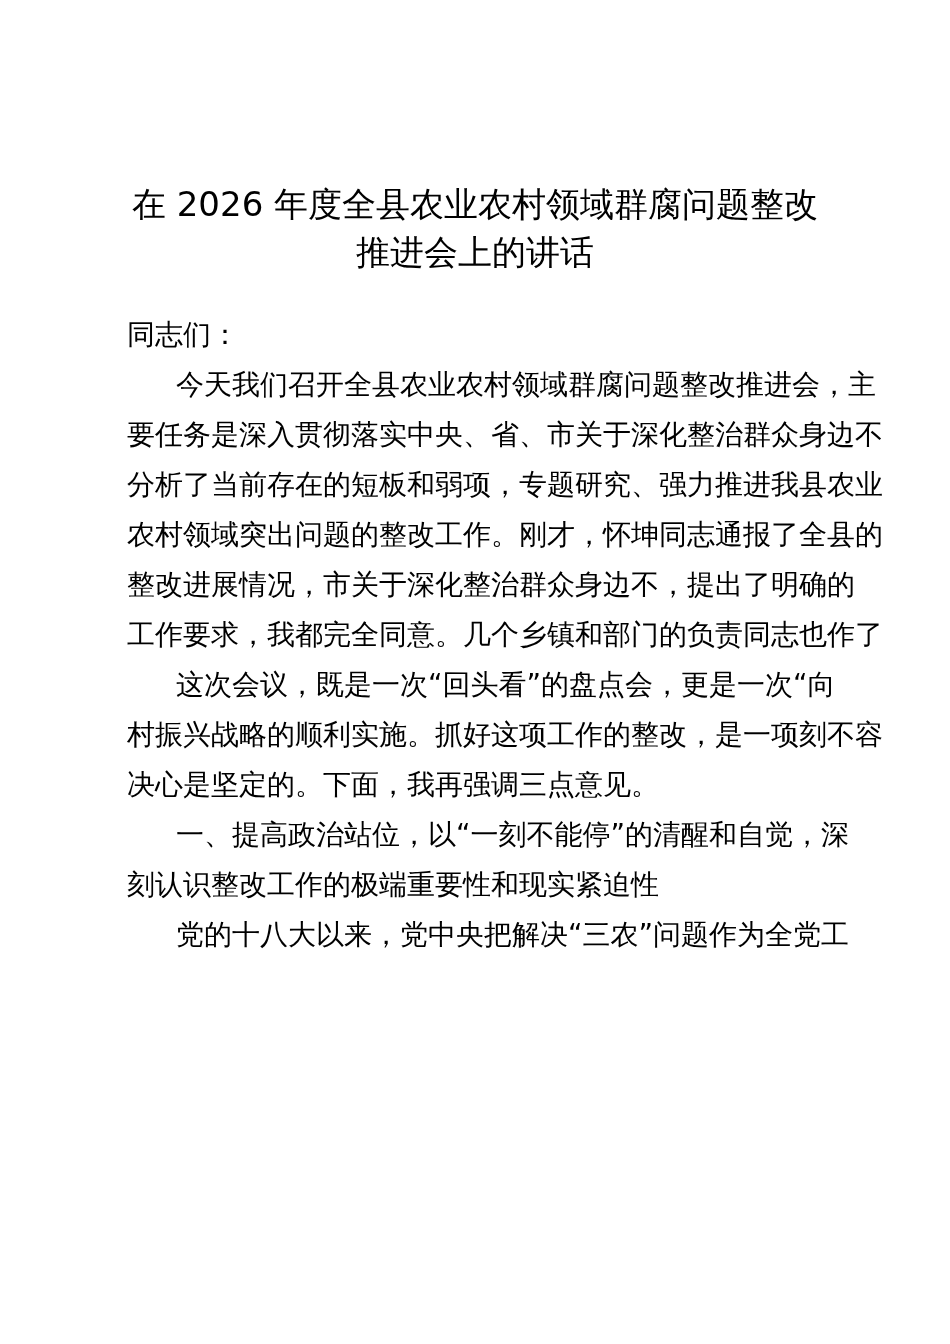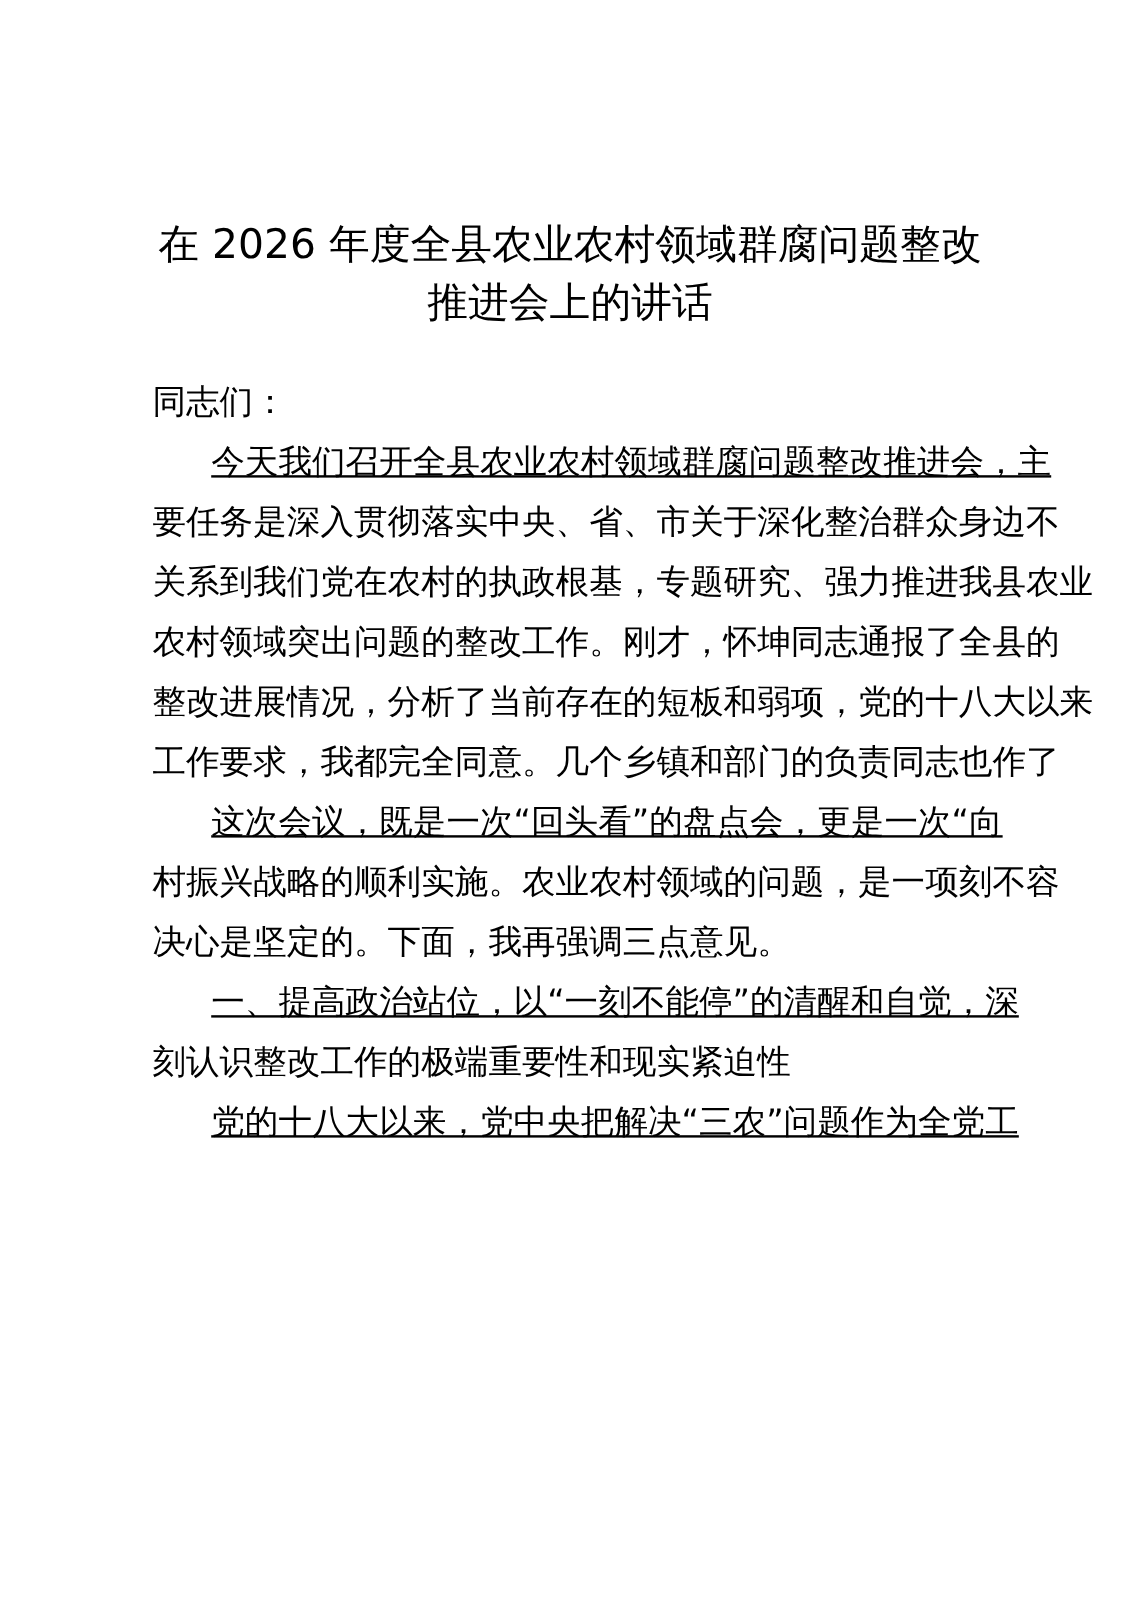--- a/index.html
+++ b/index.html
@@ -54,49 +54,48 @@
       display: block;
       white-space: nowrap;
       text-align-last: justify;
       text-align: justify;
     }
     .para .line.last {
       text-align-last: left;
     }
     .para .line.indent {
       padding-left: 49px;
-      text-decoration: underline;
     }
   </style>
 </head>
 <body>
 
 <div class="page">
   <div class="title">
     <span class="line">在 2026 年度全县农业农村领域群腐问题整改</span>
     <span class="line">推进会上的讲话</span>
   </div>
 
   <div class="body">
     <p class="para">
       <span class="line last">同志们：</span>
     </p>
 
     <p class="para">
       <span class="line indent">今天我们召开全县农业农村领域群腐问题整改推进会，主</span>
       <span class="line">要任务是深入贯彻落实中央、省、市关于深化整治群众身边不</span>
-      <span class="line">关系到我们党在农村的执政根基，专题研究、强力推进我县农业</span>
+      <span class="line">分析了当前存在的短板和弱项，专题研究、强力推进我县农业</span>
       <span class="line">农村领域突出问题的整改工作。刚才，怀坤同志通报了全县的</span>
-      <span class="line">整改进展情况，分析了当前存在的短板和弱项，党的十八大以来</span>
+      <span class="line">整改进展情况，市关于深化整治群众身边不，提出了明确的</span>
       <span class="line">工作要求，我都完全同意。几个乡镇和部门的负责同志也作了</span>
     </p>
 
     <p class="para">
       <span class="line indent">这次会议，既是一次“回头看”的盘点会，更是一次“向</span>
-      <span class="line">村振兴战略的顺利实施。农业农村领域的问题，是一项刻不容</span>
+      <span class="line">村振兴战略的顺利实施。抓好这项工作的整改，是一项刻不容</span>
       <span class="line last">决心是坚定的。下面，我再强调三点意见。</span>
     </p>
 
     <p class="para">
       <span class="line indent">一、提高政治站位，以“一刻不能停”的清醒和自觉，深</span>
       <span class="line last">刻认识整改工作的极端重要性和现实紧迫性</span>
     </p>
 
     <p class="para">
       <span class="line indent">党的十八大以来，党中央把解决“三农”问题作为全党工</span>

